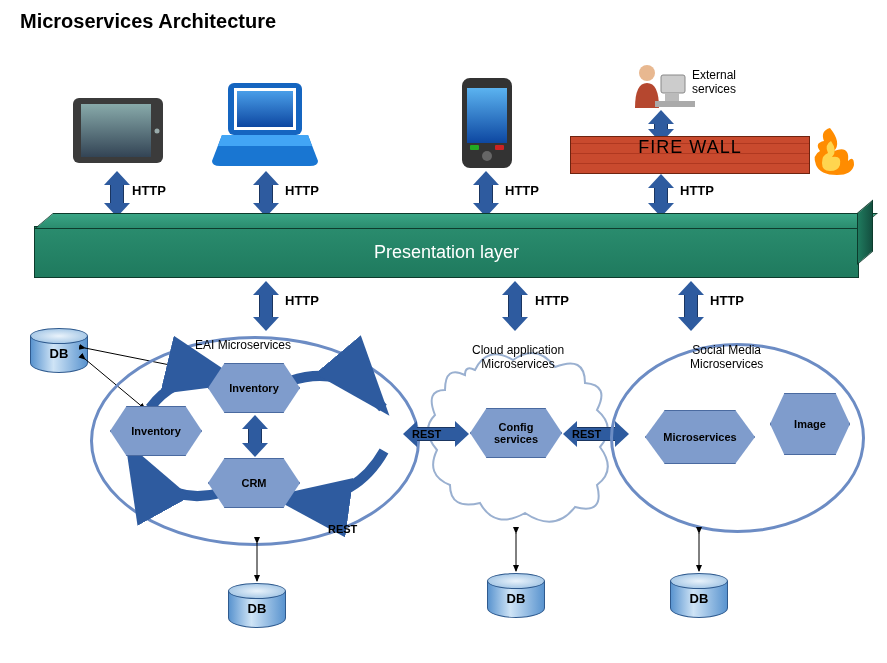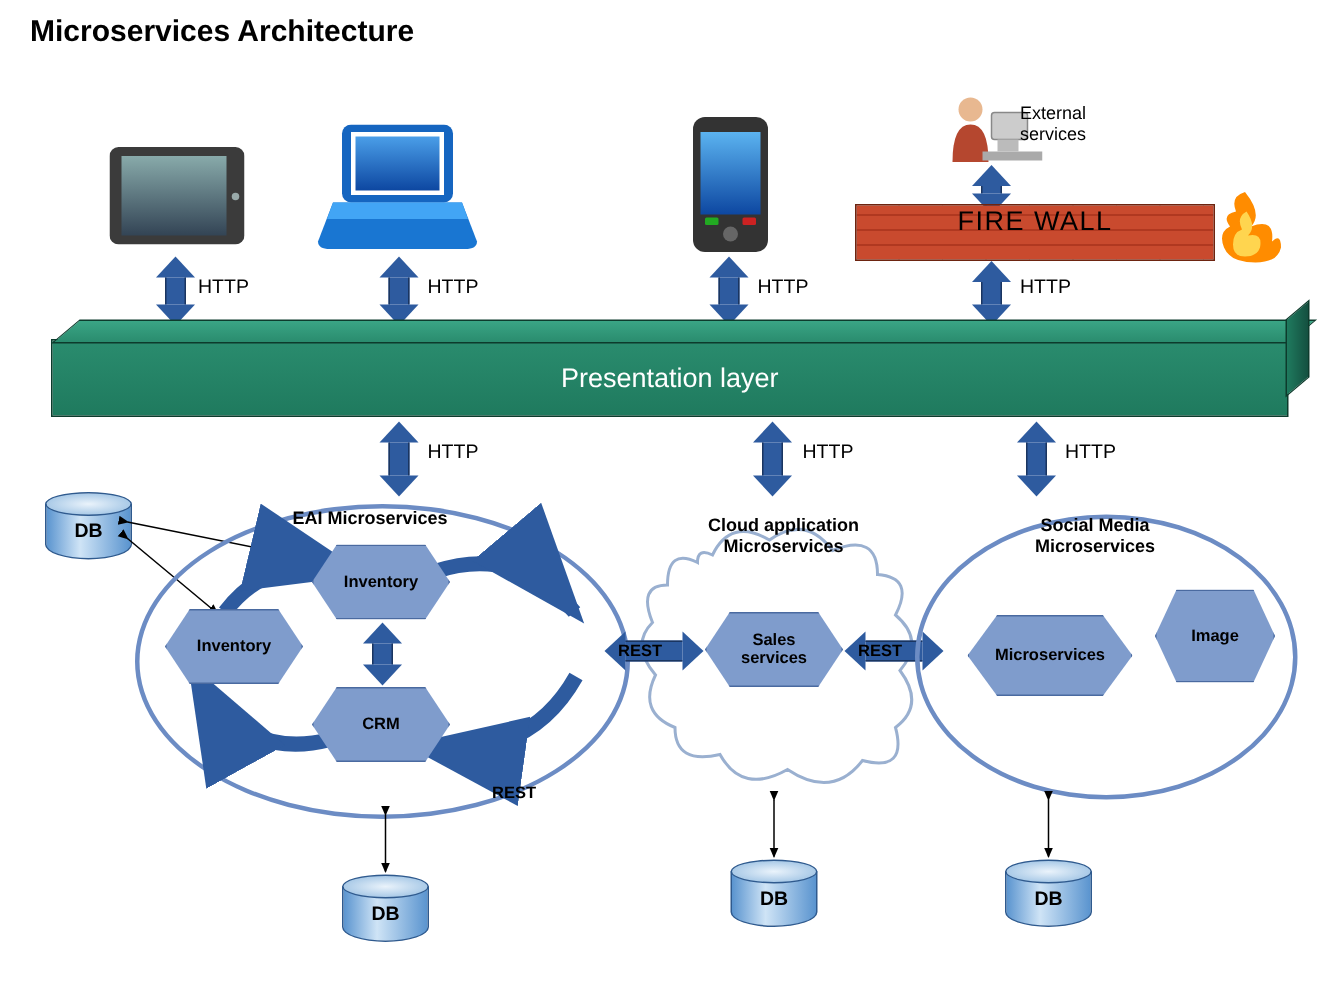--- a/index.html
+++ b/index.html
@@ -57,21 +57,21 @@
   .arrow-h-dbl {
     position:absolute; display:flex; align-items:center;
   }
   .arrow-h-dbl .shaft { height:14px; background:#2e5b9f; border-top:1px solid #1a3560; border-bottom:1px solid #1a3560;}
   .arrow-h-dbl .tri-l { width:0;height:0;border-top:13px solid transparent;border-bottom:13px solid transparent;border-right:14px solid #2e5b9f;}
   .arrow-h-dbl .tri-r { width:0;height:0;border-top:13px solid transparent;border-bottom:13px solid transparent;border-left:14px solid #2e5b9f;}
   .thin-arrow { position:absolute; }
   .thin-arrow svg { overflow:visible; }
   .http-label {
     position:absolute;
-    font-size:13px; color:#000; font-weight:normal;
+    font-size:13px; color:#000; font-weight:bold;
   }
   
   .pres-bar {
     position:absolute;
     left: 24px; top: 183px;
     width: 825px; height: 52px;
     background: linear-gradient(180deg, #2a8c6e, #1f7a5e);
     border: 1px solid #0d3b2c;
     display:flex; align-items:center; justify-content:center;
   }
@@ -100,21 +100,21 @@
   .group-oval {
     position:absolute;
     border: 3px solid #6c8cc4;
     border-radius: 50%;
   }
   .group-cloud {
     position:absolute;
   }
   .group-label {
     position:absolute;
-    font-size:12px; color:#000; font-weight:bold; text-align:center;
+    font-size:12px; color:#000; font-weight:normal; text-align:center;
     white-space: pre-line;
   }
   
   .hex {
     position:absolute;
     width: 92px; height: 50px;
     display:flex; align-items:center; justify-content:center;
     text-align:center;
     font-size:11px; color:#000; font-weight:bold;
     background:#7f9ccc;
@@ -198,21 +198,21 @@
   </div>
   <div class="device person">
     <svg viewBox="0 0 70 60">
       <circle cx="22" cy="10" r="8" fill="#e8b890"></circle>
       <path d="M10 45 Q10 20 22 20 Q34 20 34 45 Z" fill="#b5472f"></path>
       <rect x="36" y="12" width="24" height="18" rx="2" fill="#ccc" stroke="#888"></rect>
       <rect x="30" y="38" width="40" height="6" fill="#aaa"></rect>
       <rect x="40" y="30" width="14" height="8" fill="#bbb"></rect>
     </svg>
   </div>
-  <div class="ext-label" style="white-space:pre-line;">External
+  <div class="ext-label" style="white-space:pre-line;margin-left:12px;">External
 services</div>
 
   <div class="arrow-v-dbl" style="left:638px; top:67px;">
     <div class="tri-up"></div>
       <div class="shaft" style="height:5px;"></div>
       <div class="tri-down"></div>
   </div>
 
   <div class="firewall">
     <span class="firewall-text">FIRE WALL</span>
@@ -340,21 +340,21 @@
   <div class="rest-label" style="left:318px; top:480px;">REST</div>
 
   <div class="group-cloud" style="left:415px; top:292px; width:185px; height:200px;">
     <svg width="185" height="200" viewBox="0 0 185 200">
       <path d="M40 40 Q20 30 20 55 Q0 55 10 80 Q-5 95 12 115 Q0 140 25 150 Q25 175 55 168 Q70 195 100 178 Q130 198 150 172 Q180 180 172 150 Q192 135 175 112 Q192 92 172 75 Q185 50 160 48 Q160 20 130 32 Q112 8 88 25 Q62 10 50 35 Q40 30 40 40 Z" fill="none" stroke="#9ab0d0" stroke-width="2"></path>
     </svg>
   </div>
   <div class="group-label" style="left:462px; top:300px; white-space:pre-line;">Cloud application
 Microservices</div>
 
-  <div class="hex" style="left:460px; top:365px; white-space:pre-line;">Sales
+  <div class="hex" style="left:460px; top:365px; white-space:pre-line;">Config
 services</div>
 
   <div class="arrow-h-dbl" style="left:393px; top:378px;">
     <div class="tri-l"></div>
       <div class="shaft" style="width:38px;"></div>
       <div class="tri-r"></div>
   </div>
   <div class="rest-label" style="left:402px; top:385px; color:#000;">REST</div>
 
   <div class="arrow-h-dbl" style="left:553px; top:378px;">

